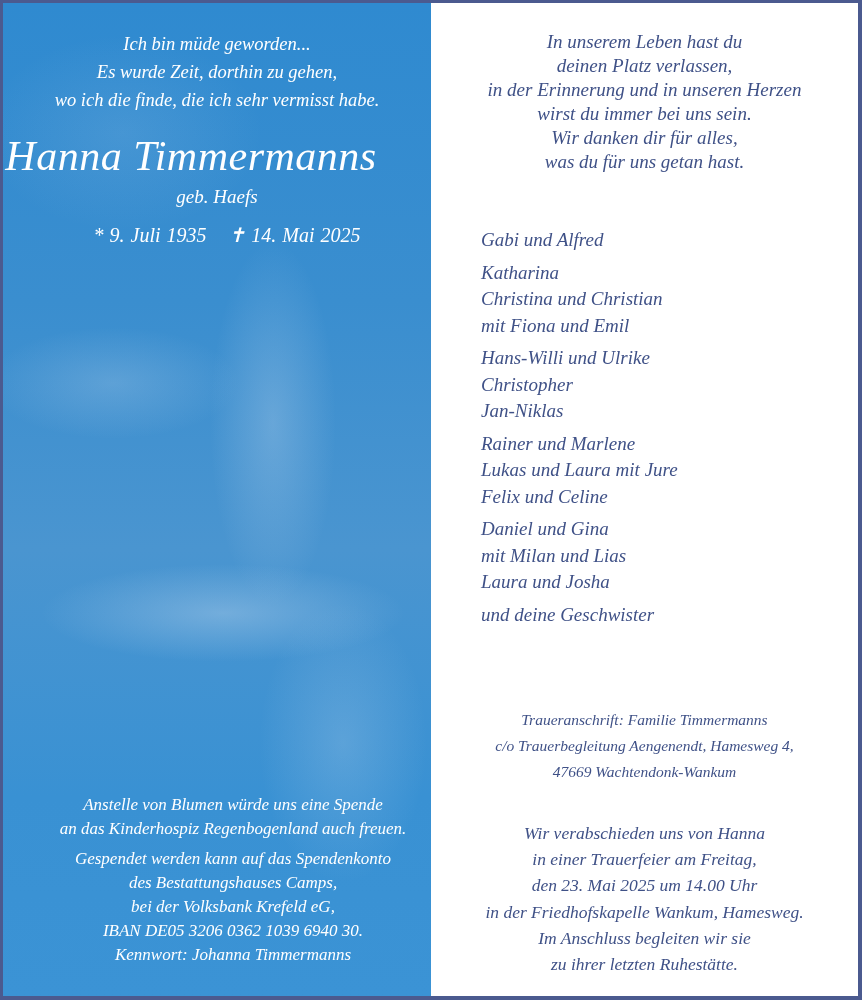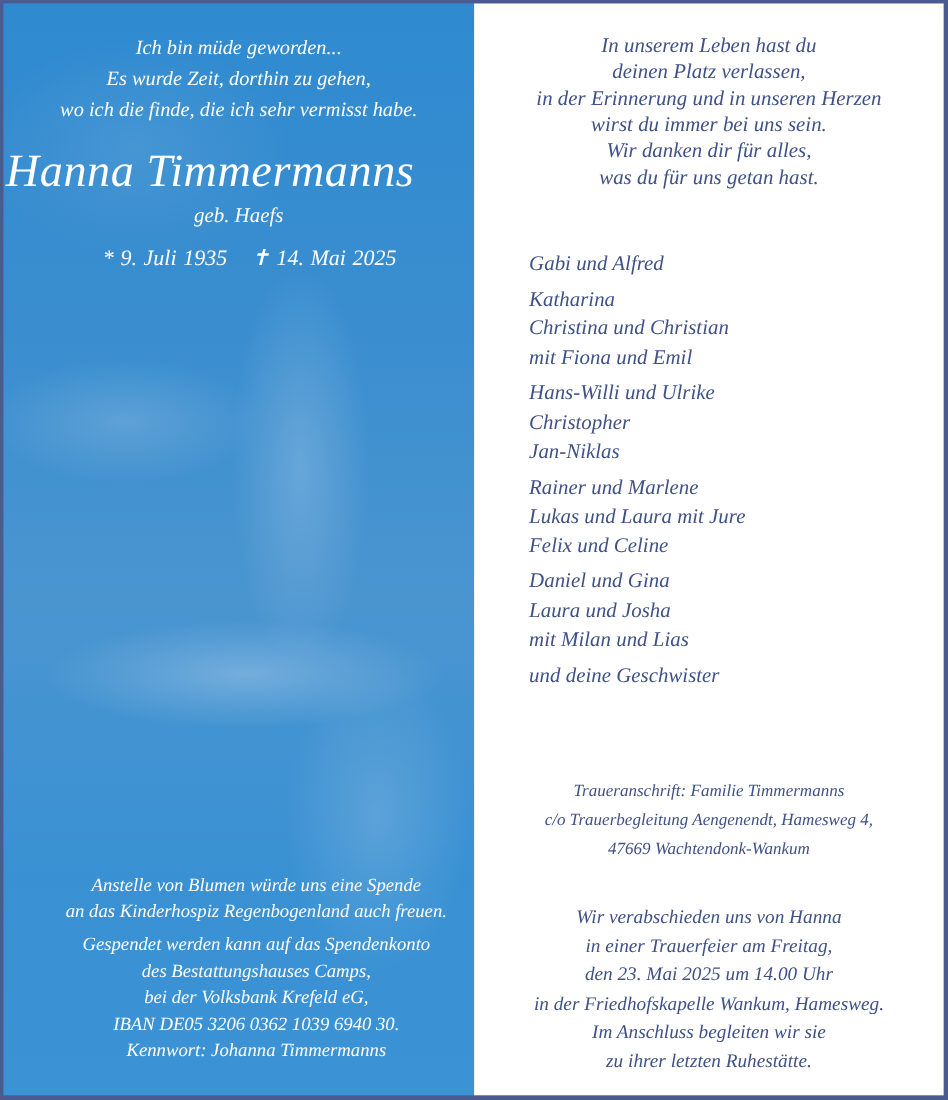--- a/index.html
+++ b/index.html
@@ -103,22 +103,22 @@
         <span class="line">Christopher</span>
         <span class="line">Jan-Niklas</span>
       </div>
       <div class="grp">
         <span class="line">Rainer und Marlene</span>
         <span class="line">Lukas und Laura mit Jure</span>
         <span class="line">Felix und Celine</span>
       </div>
       <div class="grp">
         <span class="line">Daniel und Gina</span>
+        <span class="line">mit Milan und Lias</span>
         <span class="line">Laura und Josha</span>
-        <span class="line">mit Milan und Lias</span>
       </div>
       <div class="grp closing">
         <span class="line">und deine Geschwister</span>
       </div>
     </div>
 
     <div class="abs address serif ink center">
       <span class="line">Traueranschrift: Familie Timmermanns</span>
       <span class="line">c/o Trauerbegleitung Aengenendt, Hamesweg 4,</span>
       <span class="line">47669 Wachtendonk-Wankum</span>

